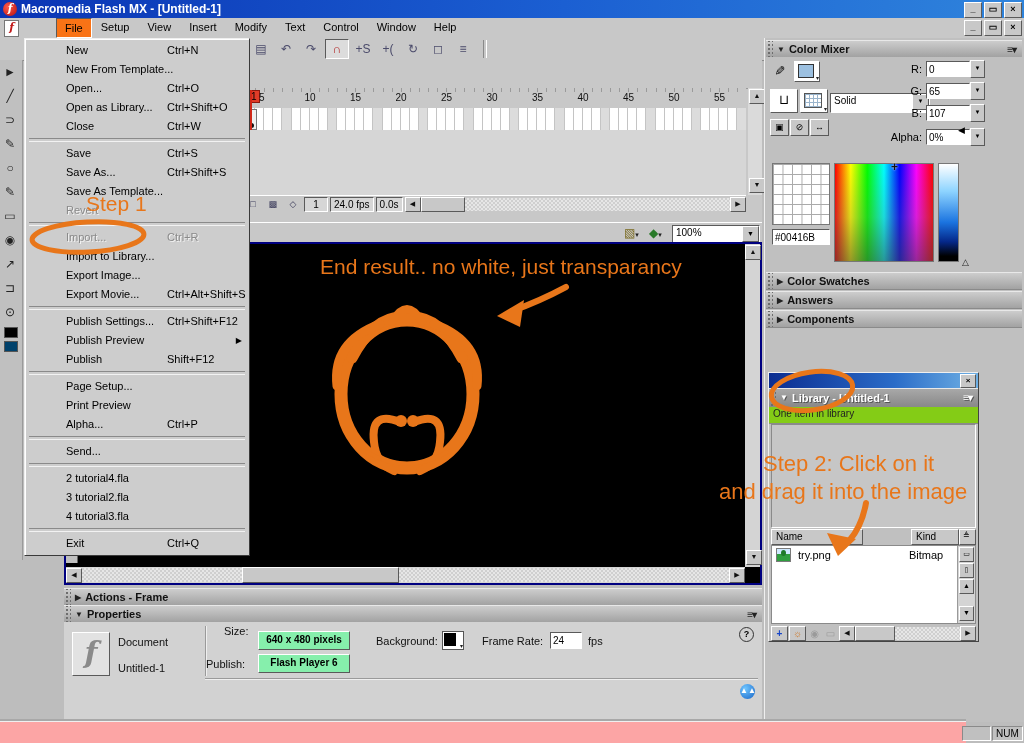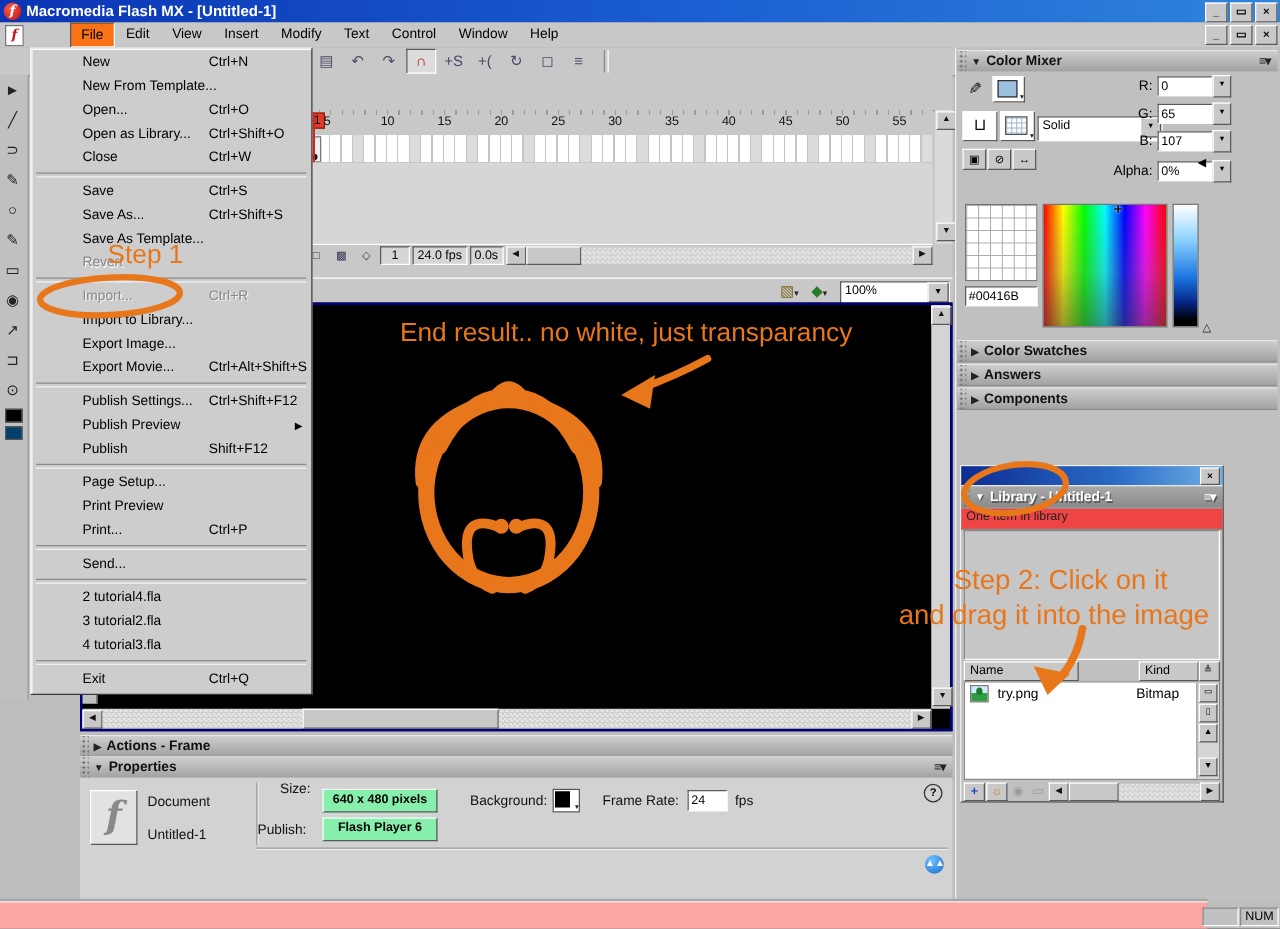--- a/index.html
+++ b/index.html
@@ -105,21 +105,21 @@
      background:linear-gradient(to bottom,rgba(120,120,120,0) 0%,rgba(110,110,110,.25) 55%,rgba(70,70,70,.55) 100%),
        linear-gradient(90deg,#f00,#ff0 16%,#0f0 33%,#0ff 50%,#00f 66%,#f0f 83%,#f00);}
   #vbar{position:absolute;left:172px;top:106px;width:19px;height:97px;border:1px solid #777;
      background:linear-gradient(#ffffff,#8ed4ff 28%,#1b74e0 60%,#05288a 80%,#000 95%);}
   .collapsed-hdr{left:766px;width:256px;}
   
   #library{left:768px;top:372px;width:209px;height:268px;background:#C0C0C0;border:1px solid;border-color:#efefef #444 #444 #efefef;z-index:40;}
   #lib-title{height:15px;background:linear-gradient(90deg,#0b2d91,#2a6cc8 60%,#6fb0e4);position:relative;}
   #lib-close{position:absolute;right:2px;top:1px;width:14px;height:12px;background:#C8C8C8;border:1px solid;border-color:#fff #5a5a5a #5a5a5a #fff;font-size:8px;line-height:11px;text-align:center;font-weight:bold;}
   #lib-hdr{height:17px;background:linear-gradient(#b2b2b2,#8e8e8e);display:flex;align-items:center;font-weight:bold;color:#fff;text-shadow:1px 1px 0 #555;}
-  #lib-status{height:14px;background:#ef4444;border-bottom:1px solid #8a8a8a;font-size:10px;color:#222;padding:1px 4px;}
+  #lib-status{height:14px;background:#84cc16;border-bottom:1px solid #8a8a8a;font-size:10px;color:#222;padding:1px 4px;}
   #lib-preview{height:102px;background:#C6C6C6;border:1px solid;border-color:#8a8a8a #fff #fff #8a8a8a;margin:0 2px;}
   #lib-cols{height:16px;display:flex;margin:1px 2px 0 2px;}
   .col-hdr{background:#C8C8C8;border:1px solid;border-color:#fff #5a5a5a #5a5a5a #fff;font-size:10px;padding:1px 4px;height:12px;}
   #lib-list{height:77px;background:#fff;margin:0 2px;border:1px solid #8a8a8a;position:relative;overflow:hidden;}
   .lib-row{display:flex;align-items:center;height:17px;font-size:11px;}
   .bitmap-icon{width:13px;height:12px;border:1px solid #7a7a7a;margin:0 7px 0 4px;
      background:linear-gradient(#cfe9ff 0 45%,#2f9e3f 45% 100%);position:relative;}
   .bitmap-icon:after{content:"";position:absolute;left:4px;top:1px;width:5px;height:6px;border-radius:50%;background:#1d7a2a;}
   #lib-side{position:absolute;right:0;top:0;width:17px;height:77px;background:#d4d4d4;border-left:1px solid #9a9a9a;}
   .side-btn{width:13px;height:13px;margin:1px auto;background:#C8C8C8;border:1px solid;border-color:#fff #5a5a5a #5a5a5a #fff;font-size:7px;line-height:12px;text-align:center;}
@@ -151,21 +151,21 @@
       <div class="winbtn">_</div>
       <div class="winbtn">▭</div>
       <div class="winbtn">×</div>
     </div>
   </div>
 
   <div id="menubar" class="abs">
     <div class="doc-icon">f</div>
     <div id="menubar-items" style="display:flex;">
         <div class="menu-top open">File</div>
-        <div class="menu-top">Edit</div>
+        <div class="menu-top">Setup</div>
         <div class="menu-top">View</div>
         <div class="menu-top">Insert</div>
         <div class="menu-top">Modify</div>
         <div class="menu-top">Text</div>
         <div class="menu-top">Control</div>
         <div class="menu-top">Window</div>
         <div class="menu-top">Help</div>
       </div>
     <div class="winbtns" style="top:2px;">
       <div class="winbtn">_</div>
@@ -462,21 +462,21 @@
       <div class="mi"><span>Import to Library...</span></div>
       <div class="mi"><span>Export Image...</span></div>
       <div class="mi"><span>Export Movie...</span><span class="sc">Ctrl+Alt+Shift+S</span></div>
       <div class="msep"></div>
       <div class="mi"><span>Publish Settings...</span><span class="sc">Ctrl+Shift+F12</span></div>
       <div class="mi"><span>Publish Preview</span><span class="sub">▶</span></div>
       <div class="mi"><span>Publish</span><span class="sc">Shift+F12</span></div>
       <div class="msep"></div>
       <div class="mi"><span>Page Setup...</span></div>
       <div class="mi"><span>Print Preview</span></div>
-      <div class="mi"><span>Print...</span><span class="sc">Ctrl+P</span></div>
+      <div class="mi"><span>Alpha...</span><span class="sc">Ctrl+P</span></div>
       <div class="msep"></div>
       <div class="mi"><span>Send...</span></div>
       <div class="msep"></div>
       <div class="mi"><span>2 tutorial4.fla</span></div>
       <div class="mi"><span>3 tutorial2.fla</span></div>
       <div class="mi"><span>4 tutorial3.fla</span></div>
       <div class="msep"></div>
       <div class="mi"><span>Exit</span><span class="sc">Ctrl+Q</span></div>
     </div>
 

